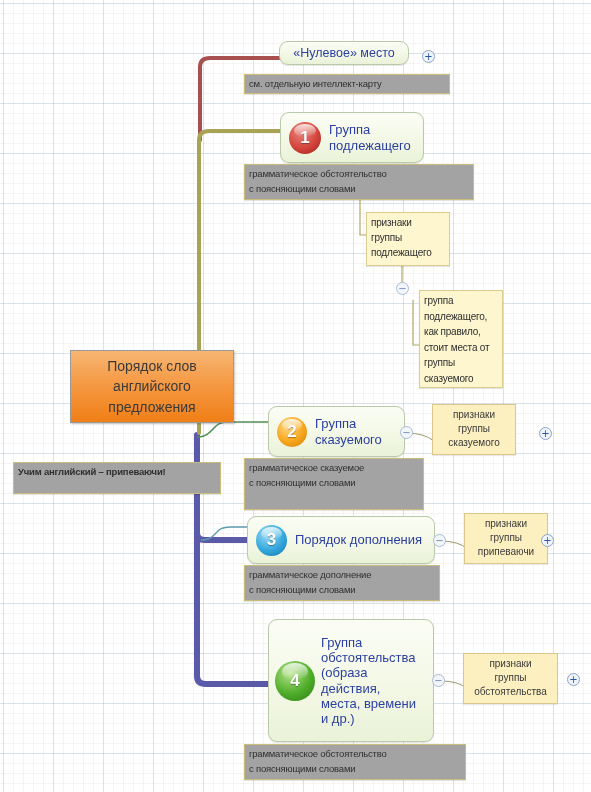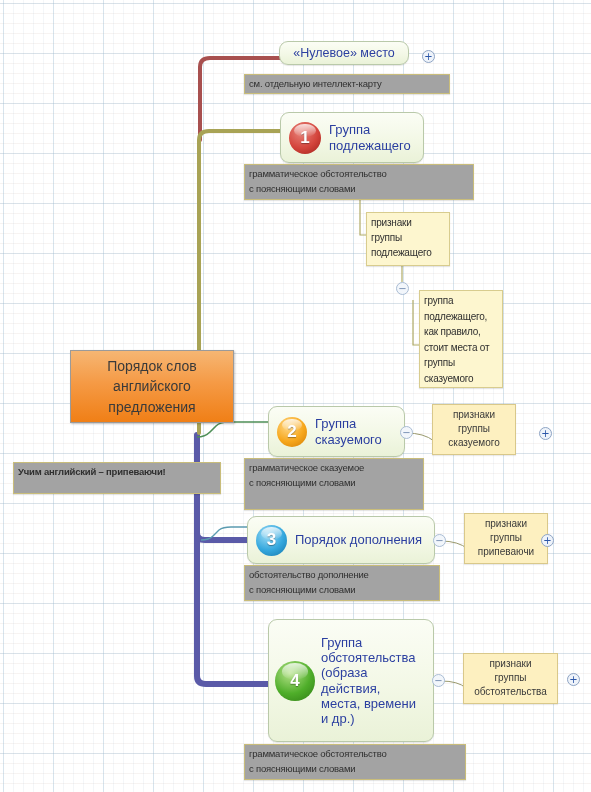--- a/index.html
+++ b/index.html
@@ -206,21 +206,21 @@
   <div class="node" style="left:247px;top:516px;width:188px;height:48px;padding-left:8px;font-size:13px;">
     <span class="sphere sph-blue" style="width:31px;height:31px;">
       <span style="position:relative;z-index:2;">3</span>
     </span>
     <span class="txt" style="margin-left:8px;">Порядок дополнения</span>
   </div>
   <div class="toggle minus" style="left:433px;top:534px;">
     <span>−</span>
   </div>
   <div class="note" style="left:244px;top:565px;width:196px;height:36px;">
-    <span class="ln">обстоятельство дополнение</span>
+    <span class="ln">грамматическое дополнение</span>
     <span class="ln">с поясняющими словами</span>
   </div>
   <div class="callout" style="left:464px;top:513px;width:84px;height:51px;">
     <span class="ln">признаки</span>
     <span class="ln">группы</span>
     <span class="ln">припеваючи</span>
   </div>
   <div class="toggle" style="left:541px;top:534px;">
     <span>+</span>
   </div>

